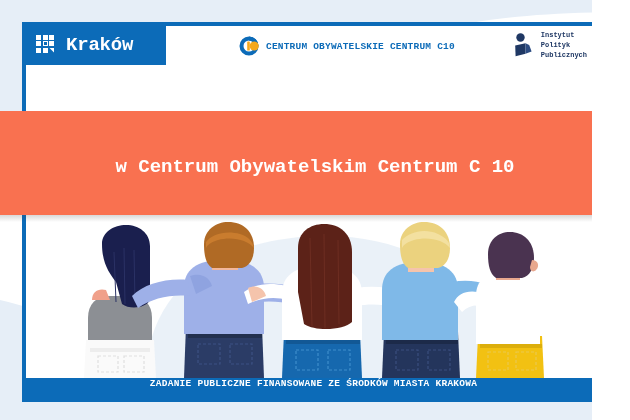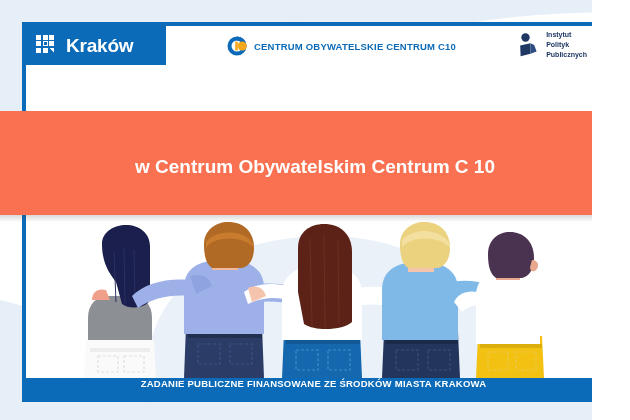--- a/index.html
+++ b/index.html
@@ -8,20 +8,21 @@
     width:630px;height:420px;
     background:#ffffff;
     font-family:"Liberation Sans","DejaVu Sans",sans-serif;
     overflow:hidden;
   }
   .poster{
     position:relative;
     width:592px;height:420px;
     background:#ffffff;
     overflow:hidden;
+    font-family:Liberation Mono, monospace;
   }
 
   
   .bg-layer{position:absolute;inset:0;overflow:hidden;}
   .blob-svg{position:absolute;top:0;left:0;width:630px;height:420px;}
 
   
   .frame{
     position:absolute;
     left:22px;top:22px;
@@ -74,21 +75,21 @@
     color:#ffffff;
     font-size:19px;
     font-weight:700;
     letter-spacing:-0.2px;
     line-height:1;
   }
 
   
   .co-logo{
     position:absolute;
-    left:200px;top:8px;
+    left:212px;top:8px;
     height:24px;
     display:flex;align-items:center;
   }
   .co-mark{
     width:22px;height:22px;
     position:relative;
     margin-right:6px;
     flex:0 0 22px;
   }
   .co-text{

